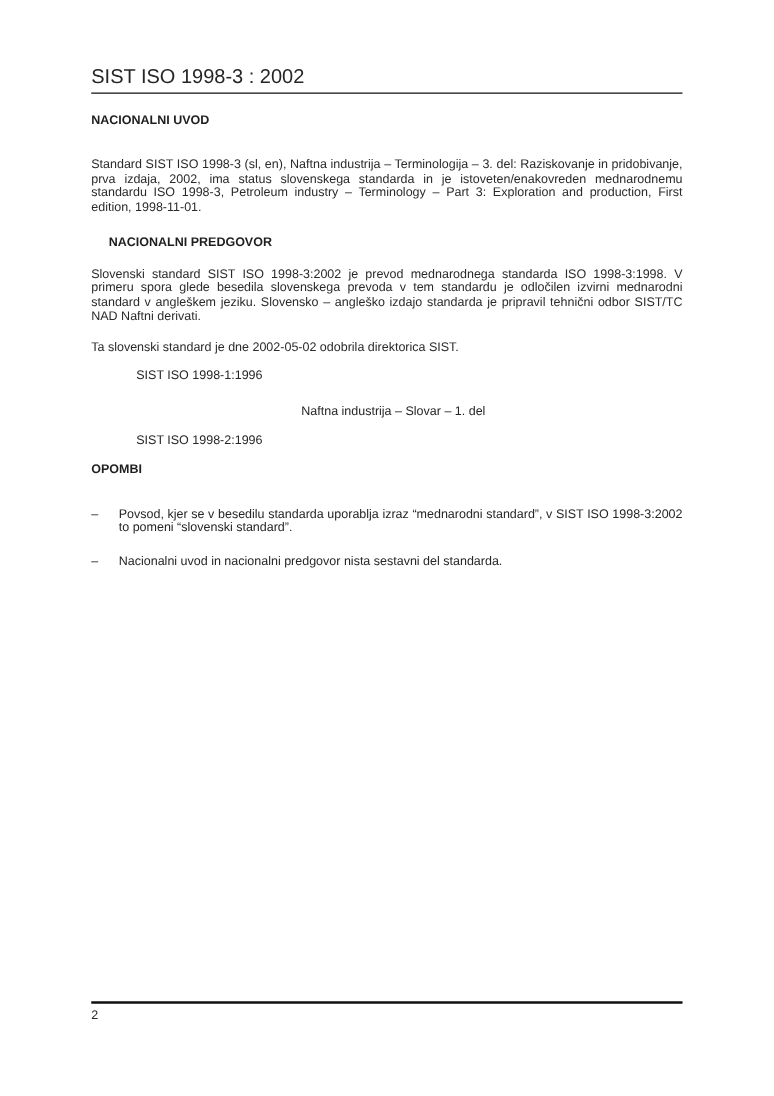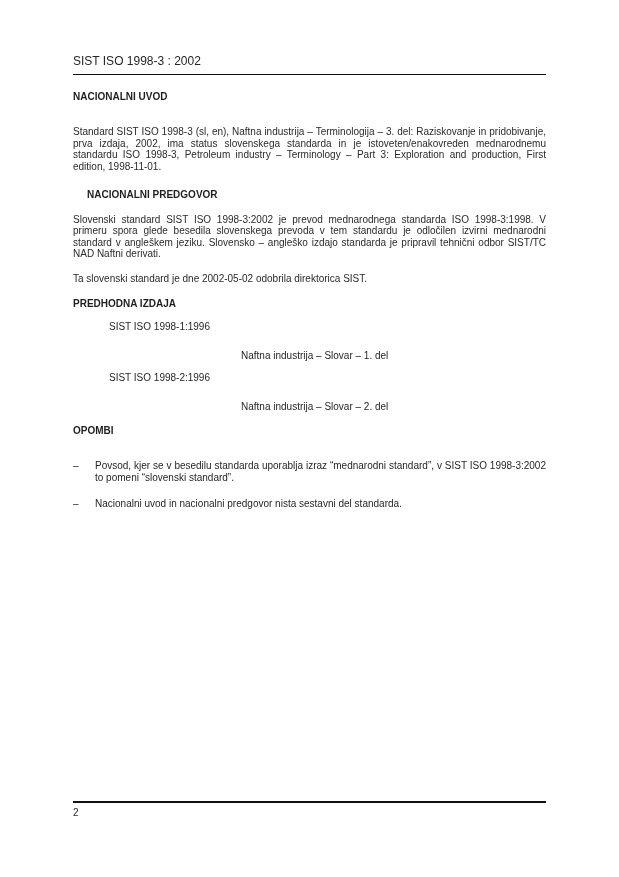--- a/index.html
+++ b/index.html
@@ -14,21 +14,21 @@
     background: #ffffff;
     overflow: hidden;
     color: #262626;
     font-size: 10px;
     line-height: 11.5px;
   }
   .header {
     margin: 56px 73px 0 73px;
     padding-bottom: 6px;
     border-bottom: 1.3px solid #111;
-    font-size: 12px;
+    font-size: 16px;
     color: #262626;
   }
   .content {
     margin: 0 73px;
   }
   h3.sec-heading {
     font-size: 10px;
     font-weight: bold;
     color: #1e1e1e;
     line-height: 11.5px;
@@ -95,30 +95,28 @@
 
     <p class="body-par just mt10">Standard SIST ISO 1998-3 (sl, en), Naftna industrija – Terminologija – 3. del: Raziskovanje in pridobivanje, prva izdaja, 2002, ima status slovenskega standarda in je istoveten/enakovreden mednarodnemu standardu ISO 1998-3, Petroleum industry – Terminology – Part 3: Exploration and production, First edition, 1998-11-01.</p>
 
     <h3 class="sec-heading mt17">NACIONALNI PREDGOVOR</h3>
 
 
     <p class="body-par just mt13">Slovenski standard SIST ISO 1998-3:2002 je prevod mednarodnega standarda ISO 1998-3:1998. V primeru spora glede besedila slovenskega prevoda v tem standardu je odločilen izvirni mednarodni standard v angleškem jeziku. Slovensko – angleško izdajo standarda je pripravil tehnični odbor SIST/TC NAD Naftni derivati.</p>
 
     <p class="body-par mt13">Ta slovenski standard je dne 2002-05-02 odobrila direktorica SIST.</p>
 
-    <h3 class="sec-heading mt14">PREDHODNA IZDAJA</h3>
 
     <div class="edition-row mt11">
       <span class="edition-ref">SIST ISO 1998-1:1996</span>
       <span class="edition-title">Naftna industrija – Slovar – 1. del</span>
     </div>
 
     <div class="edition-row mt11">
       <span class="edition-ref">SIST ISO 1998-2:1996</span>
-      <span class="edition-title">Naftna industrija – Slovar – 2. del</span>
     </div>
 
     <h3 class="sec-heading mt12">OPOMBI</h3>
 
     <div class="note-item mt10">
       <span class="note-marker">–</span>
       <span class="note-text just">Povsod, kjer se v besedilu standarda uporablja izraz “mednarodni standard”, v SIST ISO 1998-3:2002 to pomeni “slovenski standard”.</span>
     </div>
 
     <div class="note-item mt15">

